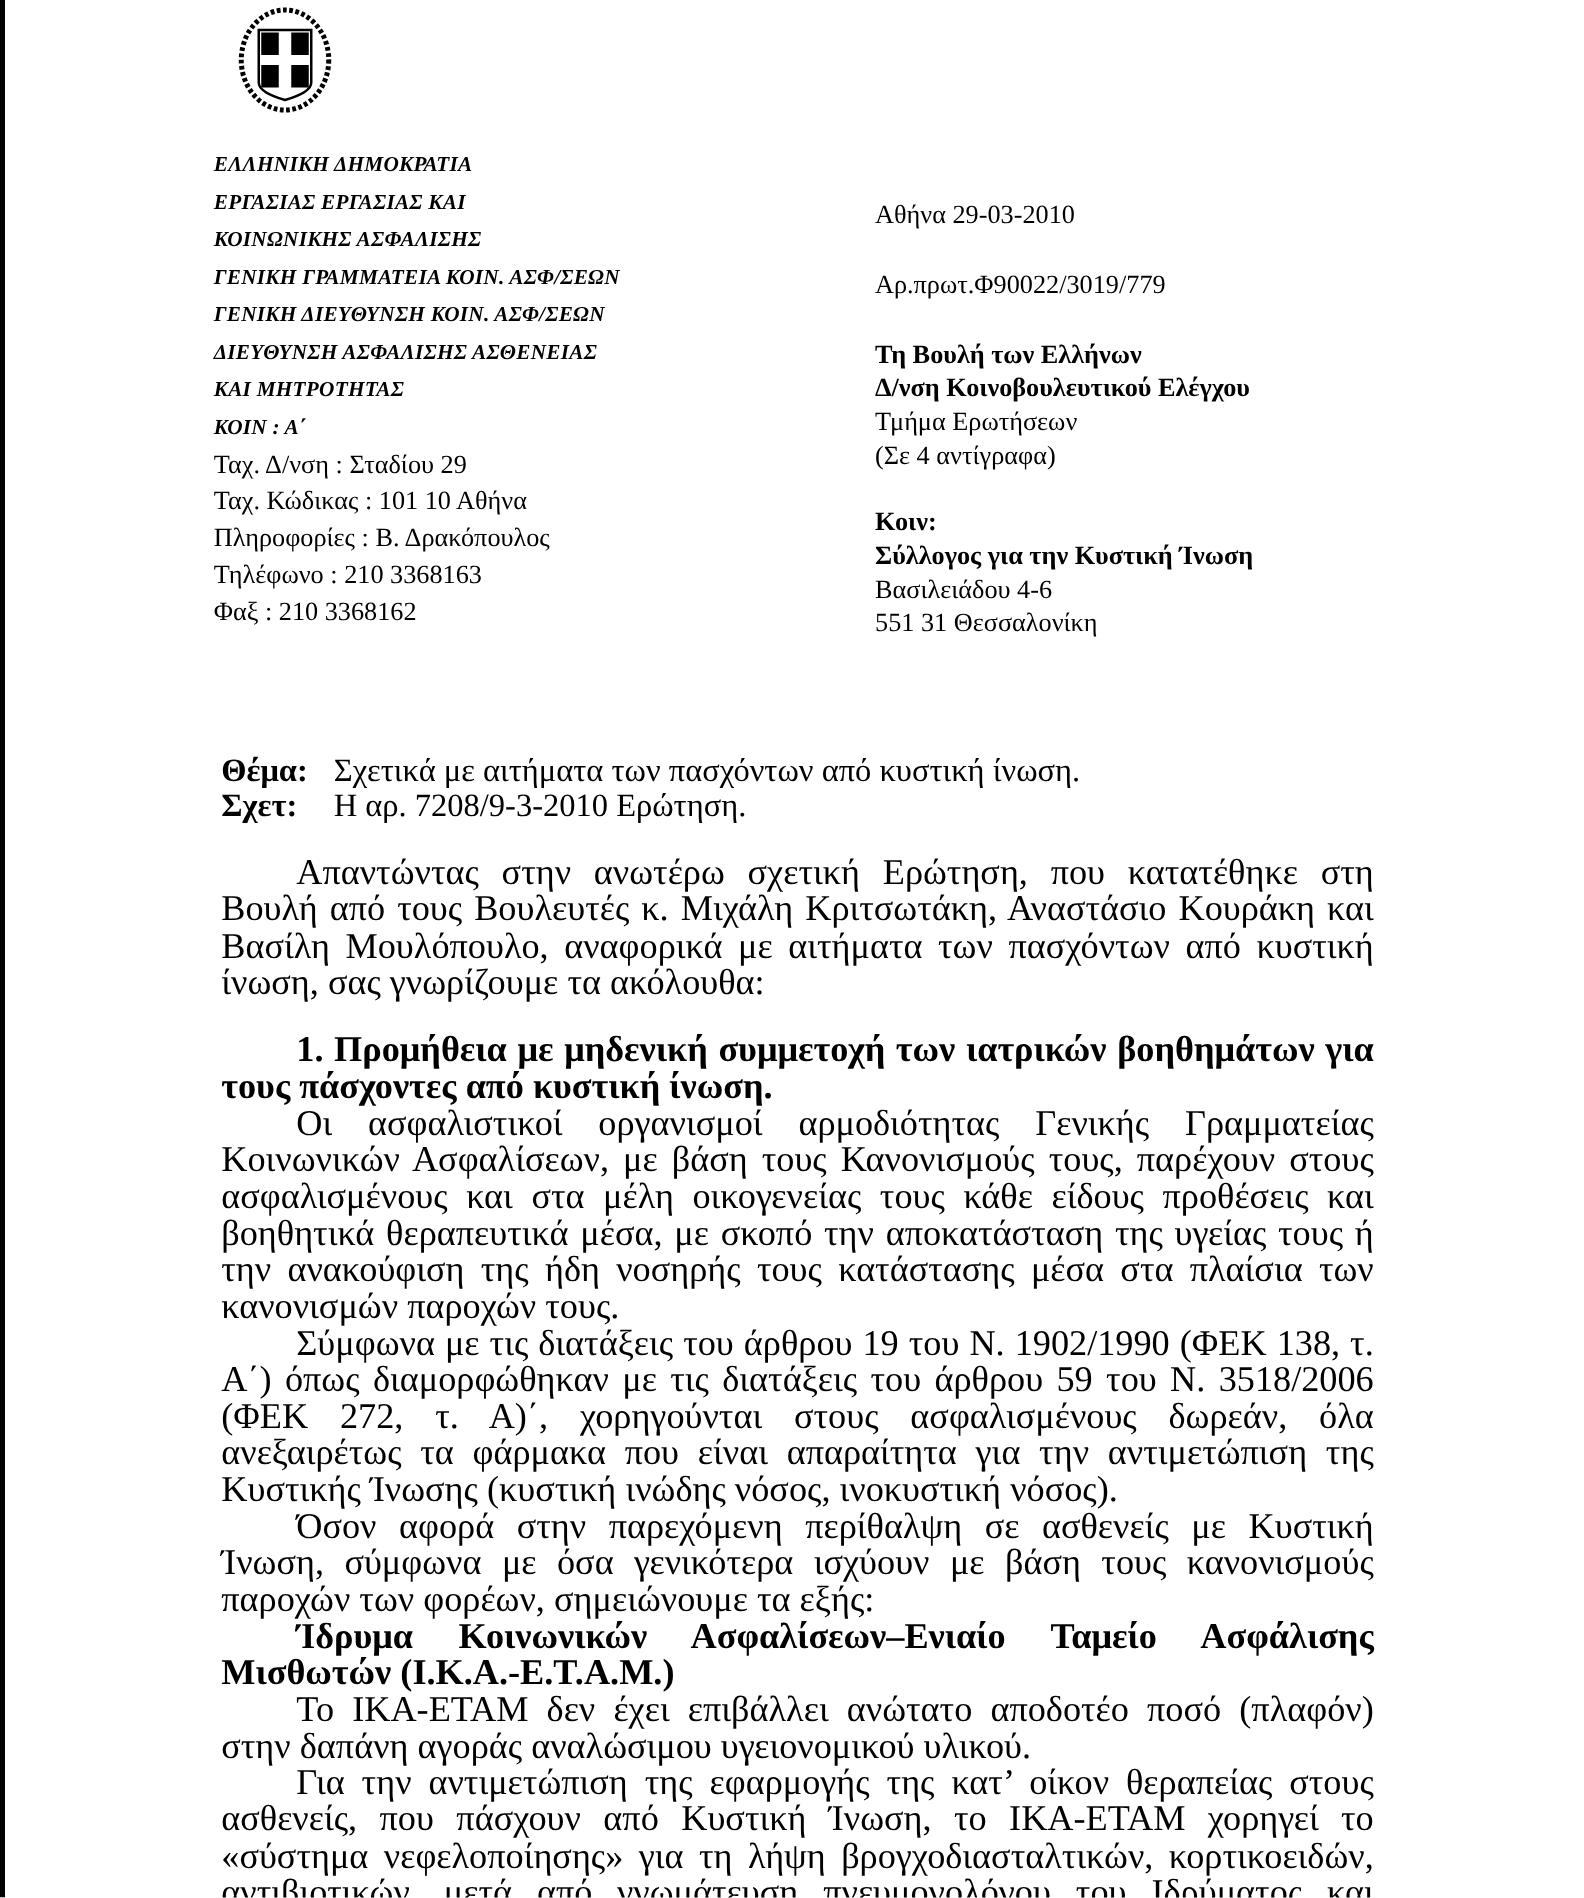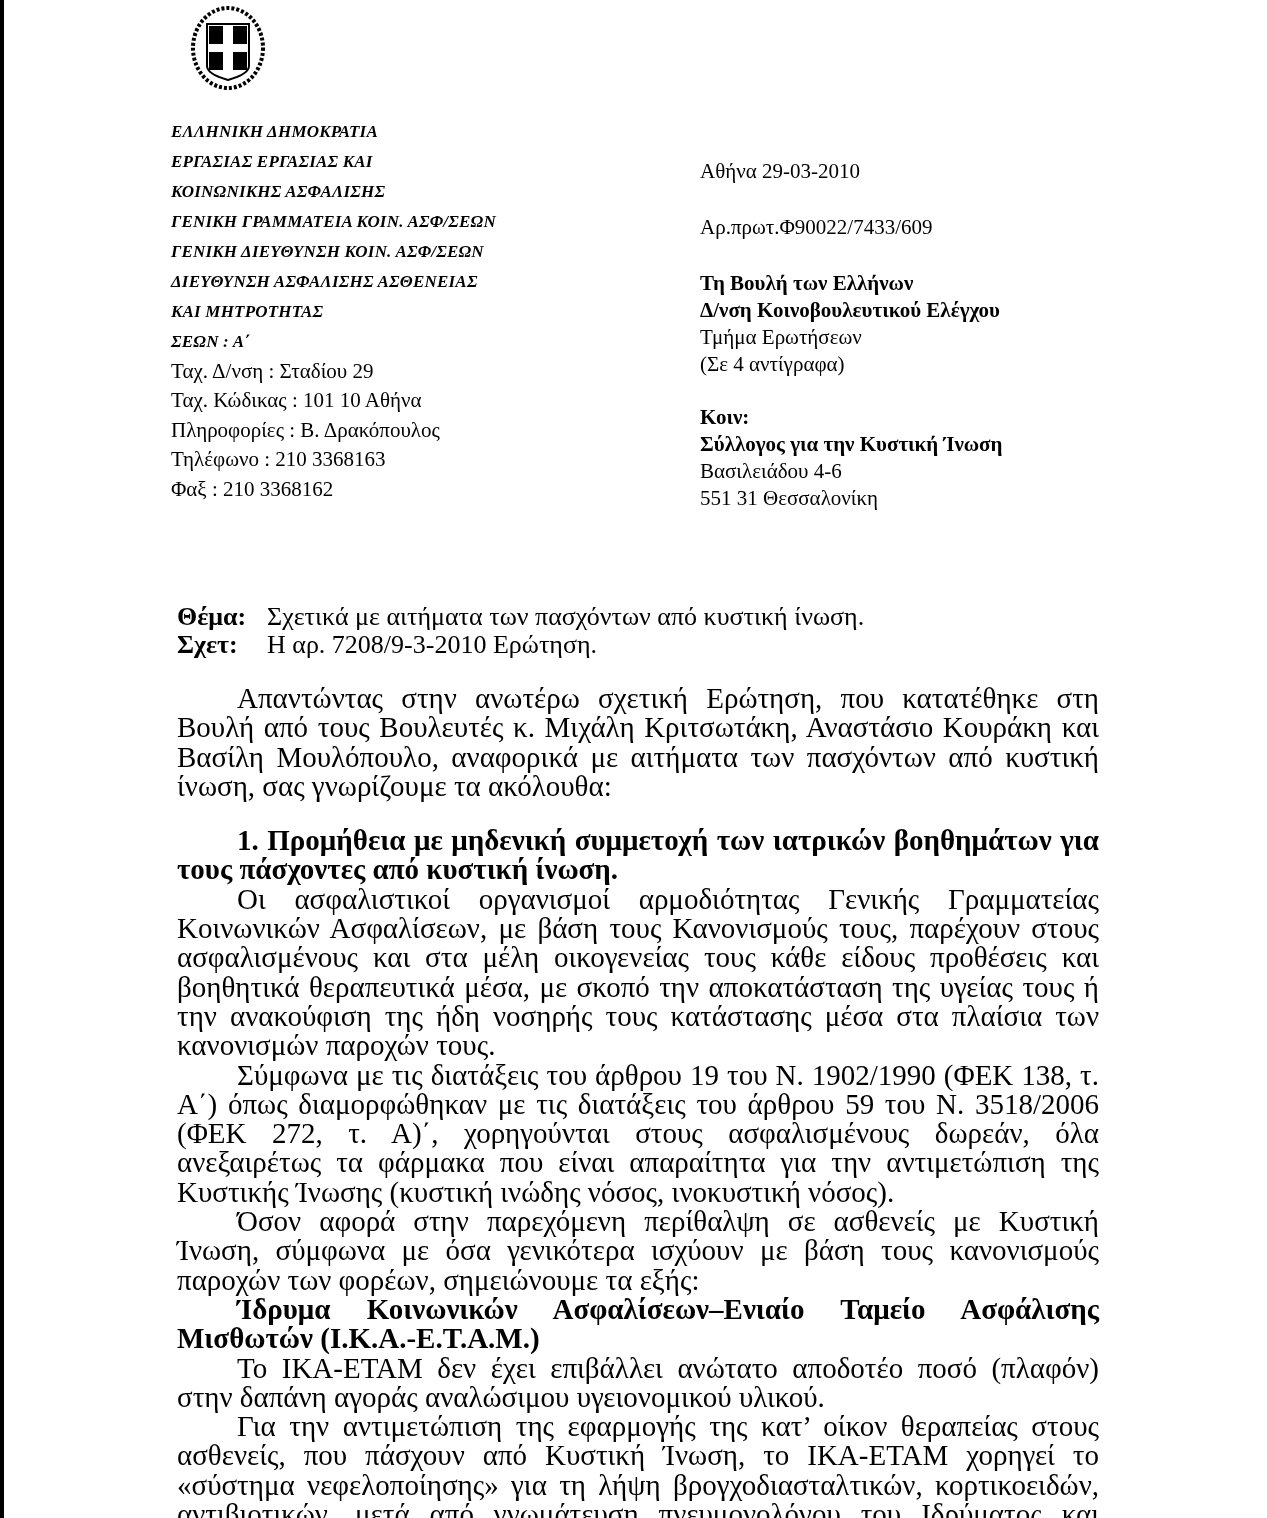--- a/index.html
+++ b/index.html
@@ -41,32 +41,32 @@
 </svg>
 
 <div class="hdr-left">
   <div class="b">ΕΛΛΗΝΙΚΗ ΔΗΜΟΚΡΑΤΙΑ</div>
   <div class="b">ΕΡΓΑΣΙΑΣ ΕΡΓΑΣΙΑΣ  ΚΑΙ</div>
   <div class="b">ΚΟΙΝΩΝΙΚΗΣ ΑΣΦΑΛΙΣΗΣ</div>
   <div class="b">ΓΕΝΙΚΗ  ΓΡΑΜΜΑΤΕΙΑ ΚΟΙΝ. ΑΣΦ/ΣΕΩΝ</div>
   <div class="b">ΓΕΝΙΚΗ ΔΙΕΥΘΥΝΣΗ ΚΟΙΝ. ΑΣΦ/ΣΕΩΝ</div>
   <div class="b">ΔΙΕΥΘΥΝΣΗ ΑΣΦΑΛΙΣΗΣ ΑΣΘΕΝΕΙΑΣ</div>
   <div class="b">ΚΑΙ ΜΗΤΡΟΤΗΤΑΣ</div>
-  <div class="b">ΣΕΩΝ : Α΄</div>
+  <div class="b">ΚΟΙΝ : Α΄</div>
   <div class="r">Ταχ. Δ/νση : Σταδίου 29</div>
   <div class="r">Ταχ. Κώδικας : 101 10 Αθήνα</div>
   <div class="r">Πληροφορίες : Β. Δρακόπουλος</div>
   <div class="r">Τηλέφωνο : 210 3368163</div>
   <div class="r">Φαξ : 210  3368162</div>
 </div>
 
 <div class="hdr-right">
   <div class="line">Αθήνα   29-03-2010</div>
   <div class="line" style="height:29px"></div>
-  <div class="line">Αρ.πρωτ.Φ90022/7433/609</div>
+  <div class="line">Αρ.πρωτ.Φ90022/3019/779</div>
   <div class="line" style="height:29px"></div>
   <div class="line bold">Τη Βουλή των Ελλήνων</div>
   <div class="line bold">Δ/νση Κοινοβουλευτικού Ελέγχου</div>
   <div class="line">Τμήμα Ερωτήσεων</div>
   <div class="line">(Σε 4 αντίγραφα)</div>
   <div class="line" style="height:26px"></div>
   <div class="line bold">Κοιν:</div>
   <div class="line bold">Σύλλογος για την Κυστική Ίνωση</div>
   <div class="line">Βασιλειάδου 4-6</div>
   <div class="line">551 31 Θεσσαλονίκη</div>

